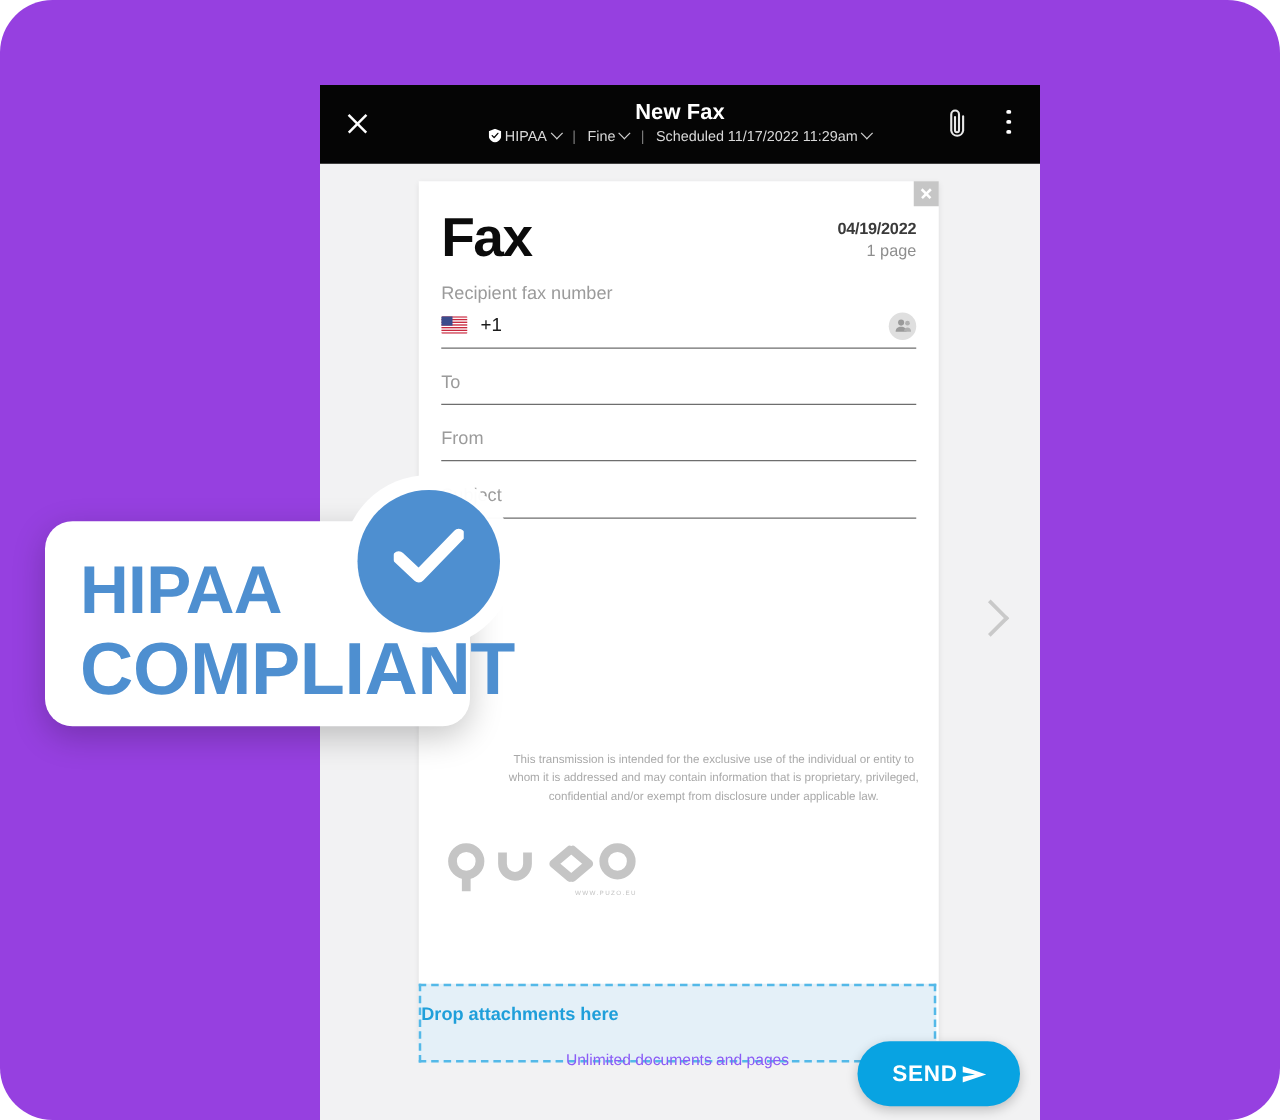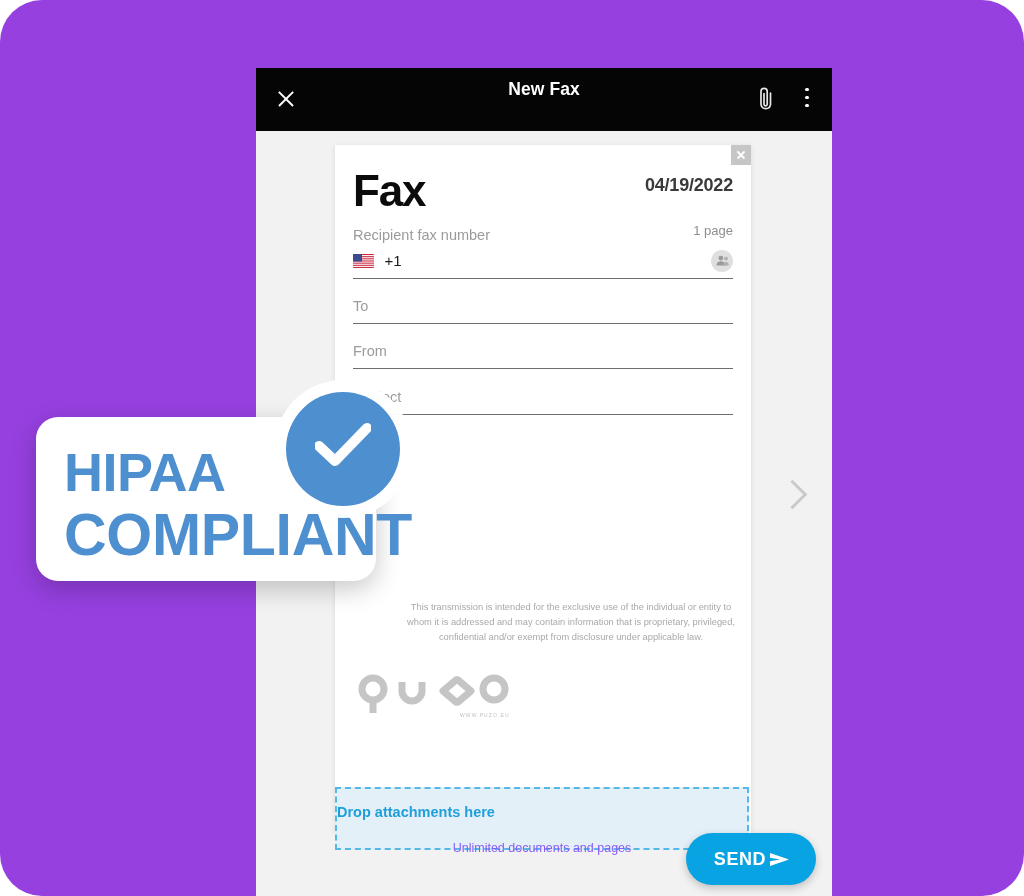--- a/index.html
+++ b/index.html
@@ -172,33 +172,32 @@
     font-weight: bold;
     color: #0b0b0b;
     letter-spacing: -1.2px;
     line-height: 1;
   }
   #meta-date {
     position: absolute;
     right: 18px;
     top: 30px;
     text-align: center;
-    font-size: 18px;
+    font-size: 13px;
     font-weight: bold;
     color: #3a3a3a;
     letter-spacing: -0.2px;
   }
   #meta-pages {
     position: absolute;
     right: 18px;
     top: 48px;
     text-align: right;
     font-size: 13px;
     color: #8e8e8e;
-    margin-top: 30px;
   }
 
   .field-label {
     position: absolute;
     left: 18px;
     font-size: 14.5px;
     color: #9b9b9b;
     text-align: center;
   }
   .field-rule {
@@ -402,20 +401,30 @@
 <div id="canvas">
 
   <div id="app-window">
 
     <div id="top-bar">
 
       <div id="close-x"></div>
 
       <div id="top-title">New Fax</div>
 
+      <div id="top-sub">
+        <span class="seg"><svg id="shield-hipaa" viewBox="0 0 20 22">
+              <path d="M10 0 L20 4 V11 C20 17 15 20.5 10 22 C5 20.5 0 17 0 11 V4 Z" fill="#ffffff"></path>
+              <path d="M5.5 11 L8.6 14.2 L14.6 7.4" stroke="#050505" stroke-width="2.2" fill="none" stroke-linecap="round" stroke-linejoin="round"></path>
+            </svg><span>HIPAA</span><i class="chev-dn"></i></span>
+        <span class="sep">|</span>
+        <span class="seg"><span>Fine</span><i class="chev-dn"></i></span>
+        <span class="sep">|</span>
+        <span class="seg"><span>Scheduled 11/17/2022 11:29am</span><i class="chev-dn"></i></span>
+      </div>
 
       <div id="clip-btn">
         <svg width="20" height="26" viewBox="0 0 20 26">
           <path d="M14.5 7 V18.5 A4.8 4.8 0 0 1 5 18.5 V5.5 A3.1 3.1 0 0 1 11.2 5.5 V18.2 A1.6 1.6 0 0 1 8 18.2 V7.6" stroke="#e8e8e8" stroke-width="1.7" fill="none" stroke-linecap="round"></path>
         </svg>
       </div>
 
       <div id="kebab-btn">
         <i></i>
         <i></i>

